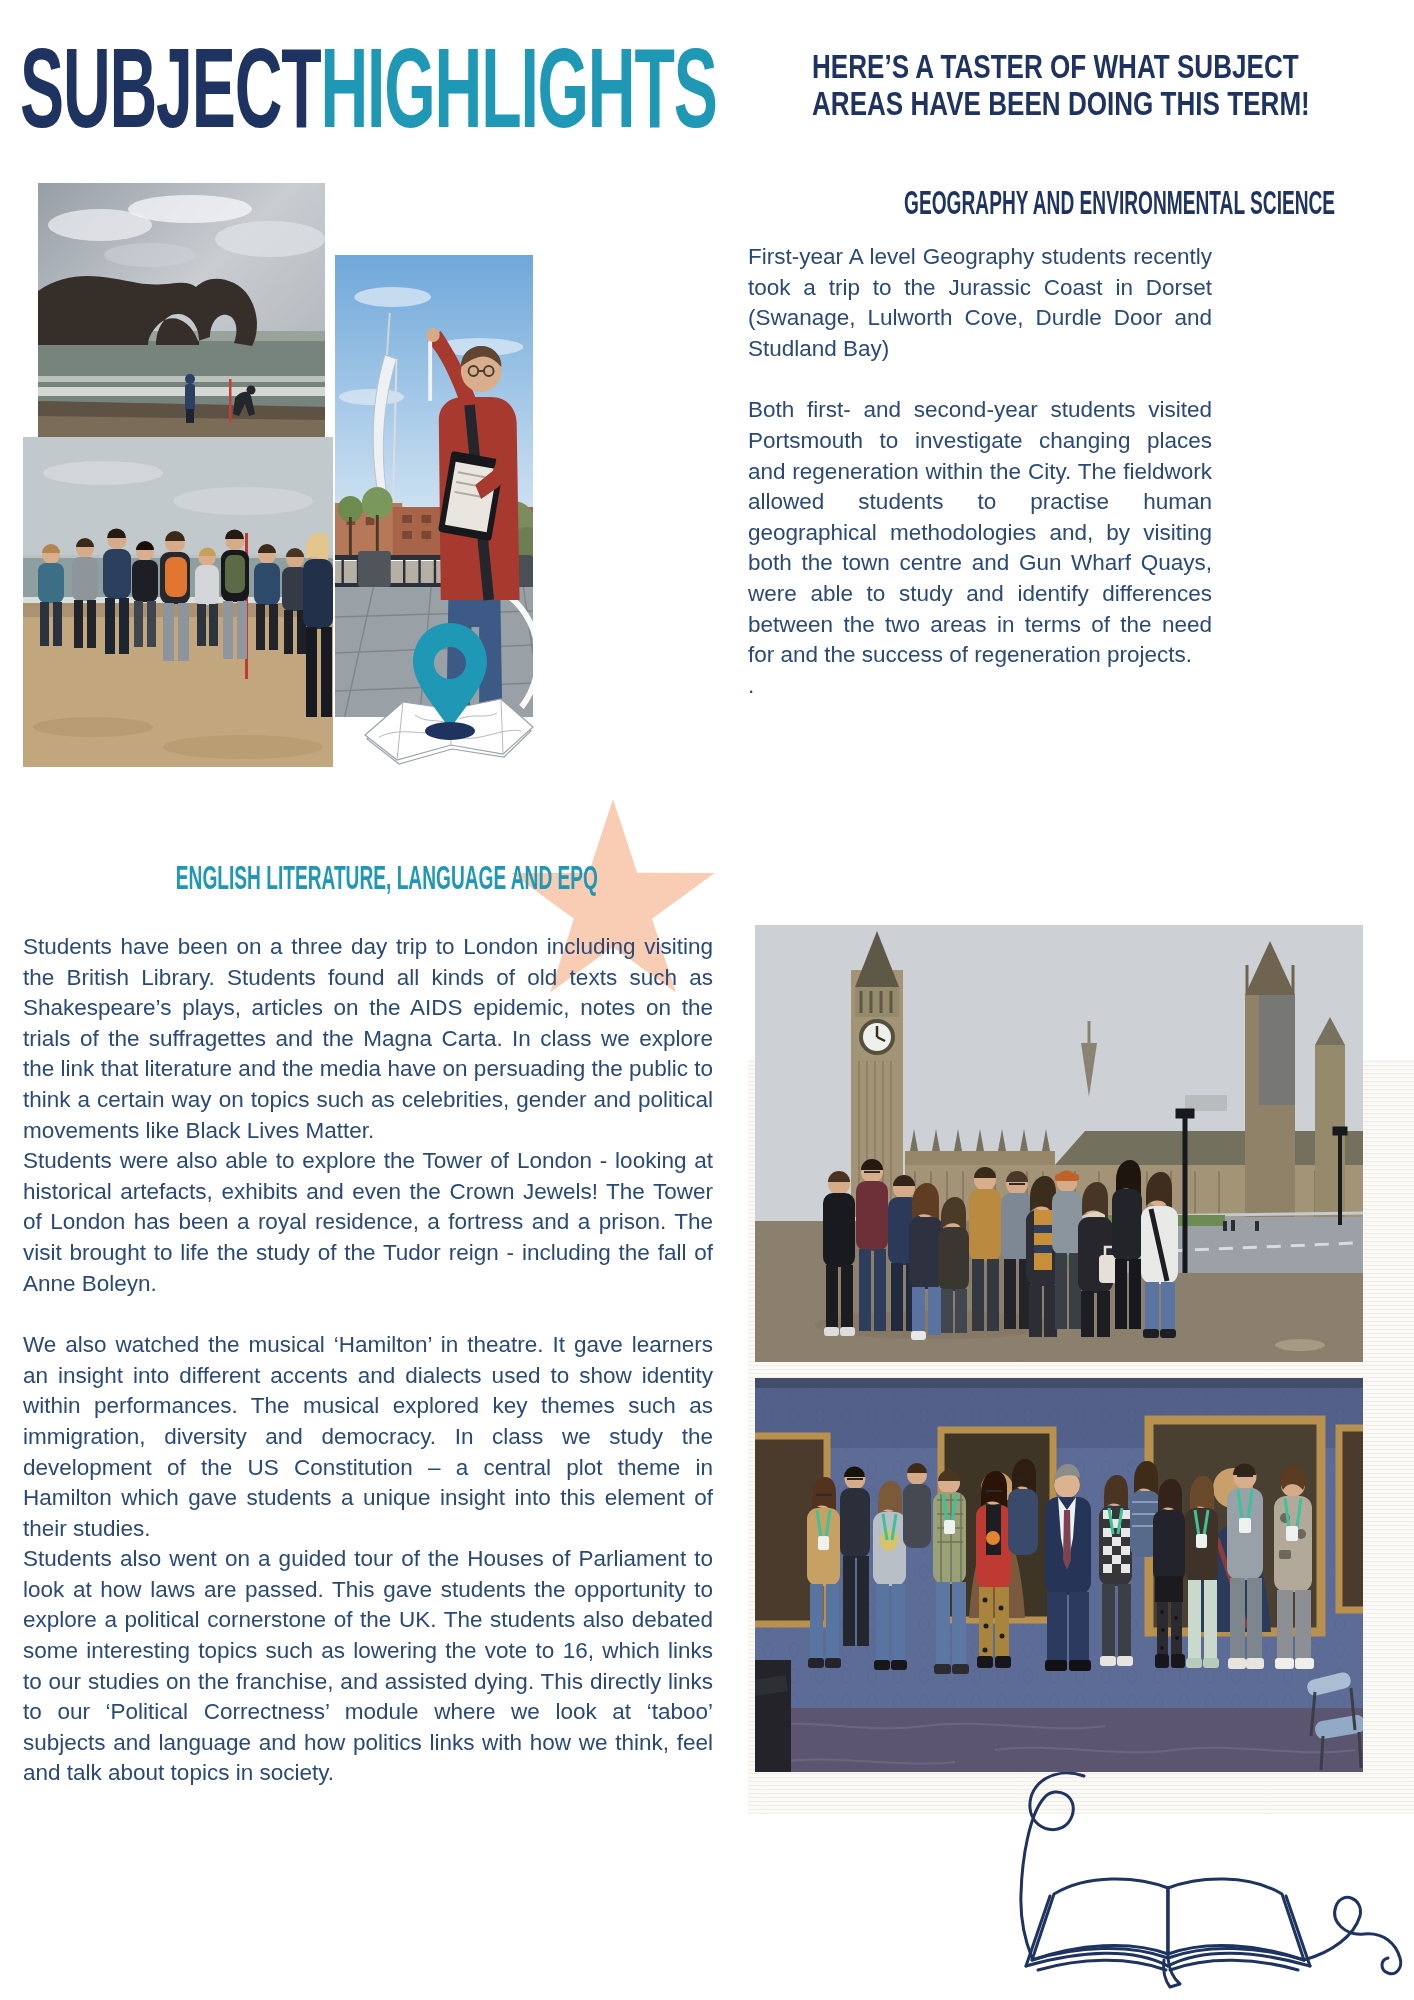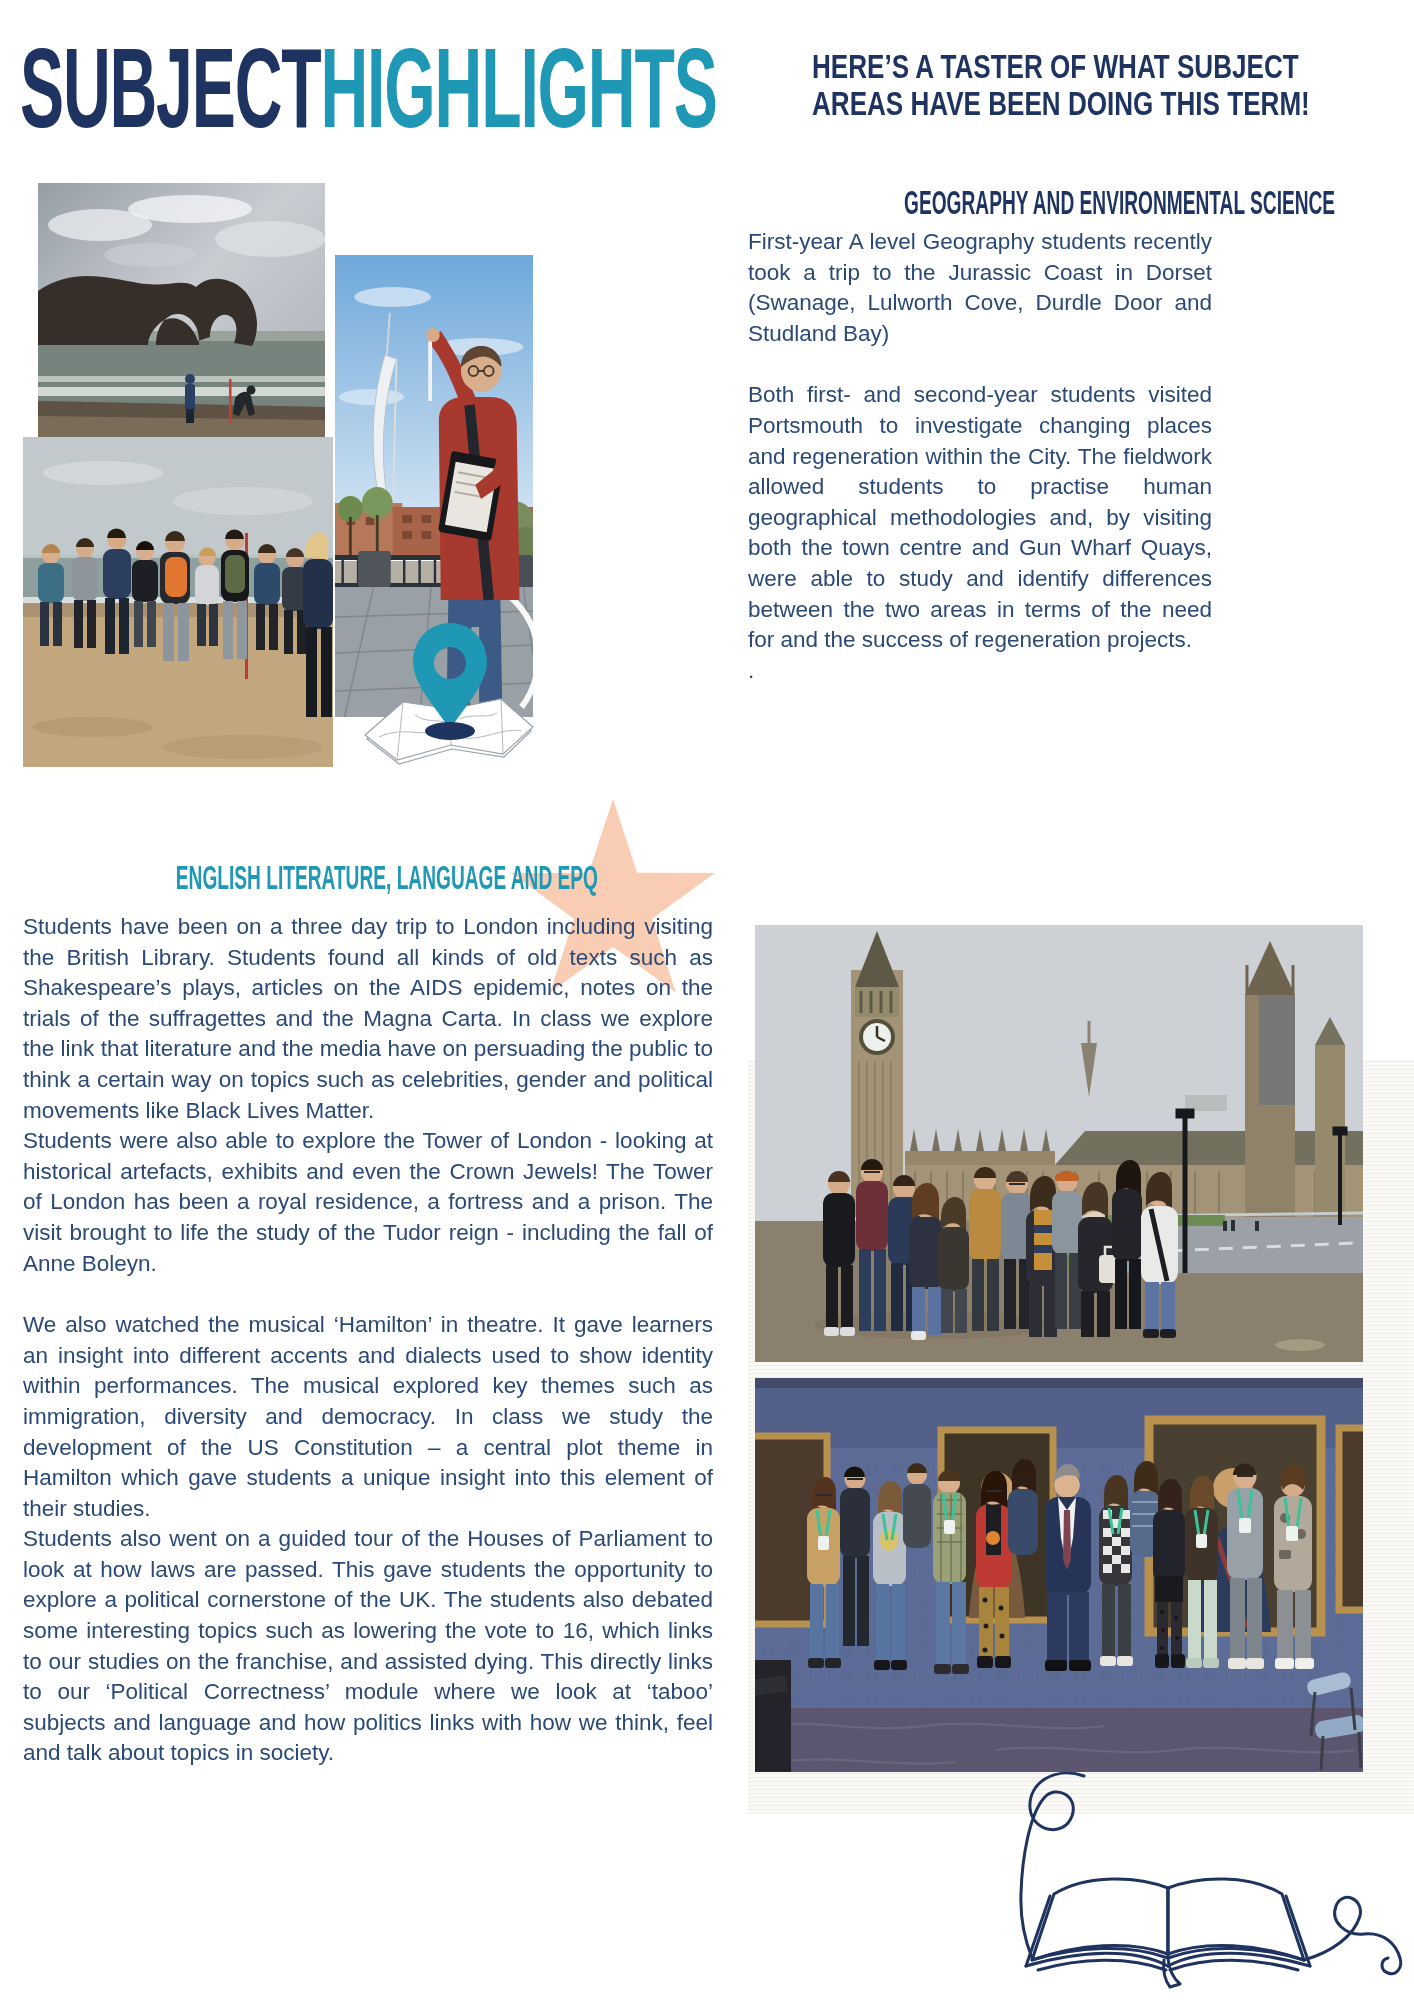--- a/index.html
+++ b/index.html
@@ -36,25 +36,25 @@
   #ph-indoor{left:755px;top:1378px;width:608px;height:394px;z-index:3;}
   
   #map-pin{position:absolute;left:355px;top:615px;width:185px;height:158px;z-index:5;}
   #star{position:absolute;left:503px;top:796px;width:220px;height:220px;z-index:1;}
   #doodle{position:absolute;left:972px;top:1768px;width:440px;height:225px;z-index:2;}
   
   .leftcol{position:absolute;left:23px;top:856px;width:690px;z-index:6;}
   .rightcol{position:absolute;left:748px;top:183px;width:464px;z-index:6;}
   h2{margin:0;text-align:center;font-weight:bold;}
   .teal-heading{color:var(--teal);font-size:33px;line-height:44px;width:470px;}
-  .navy-heading{color:var(--navy-dark);font-size:33px;line-height:40px;margin-bottom:4px;text-decoration:underline;}
+  .navy-heading{color:var(--navy-dark);font-size:33px;line-height:40px;margin-bottom:19px;text-decoration:underline;}
   .cond{display:inline-block;transform:scaleX(0.58);transform-origin:center center;white-space:nowrap;}
   .bodytext{margin:0;font-size:22.5px;line-height:1.36;text-align:justify;color:var(--body-text);}
   .gap{margin-top:31px;}
-  .leftcol .bodytext:first-of-type{margin-top:12px;}
+  .leftcol .bodytext:first-of-type{margin-top:32px;}
   .dot-line{text-align:left;}
 </style>
 </head>
 <body>
 
 <div class="page">
 
   <h1 class="masthead"><span class="navy">SUBJECT</span><span class="teal">HIGHLIGHTS</span></h1>
   <div class="subtitle">
     <div>HERE’S A TASTER OF WHAT SUBJECT</div>

